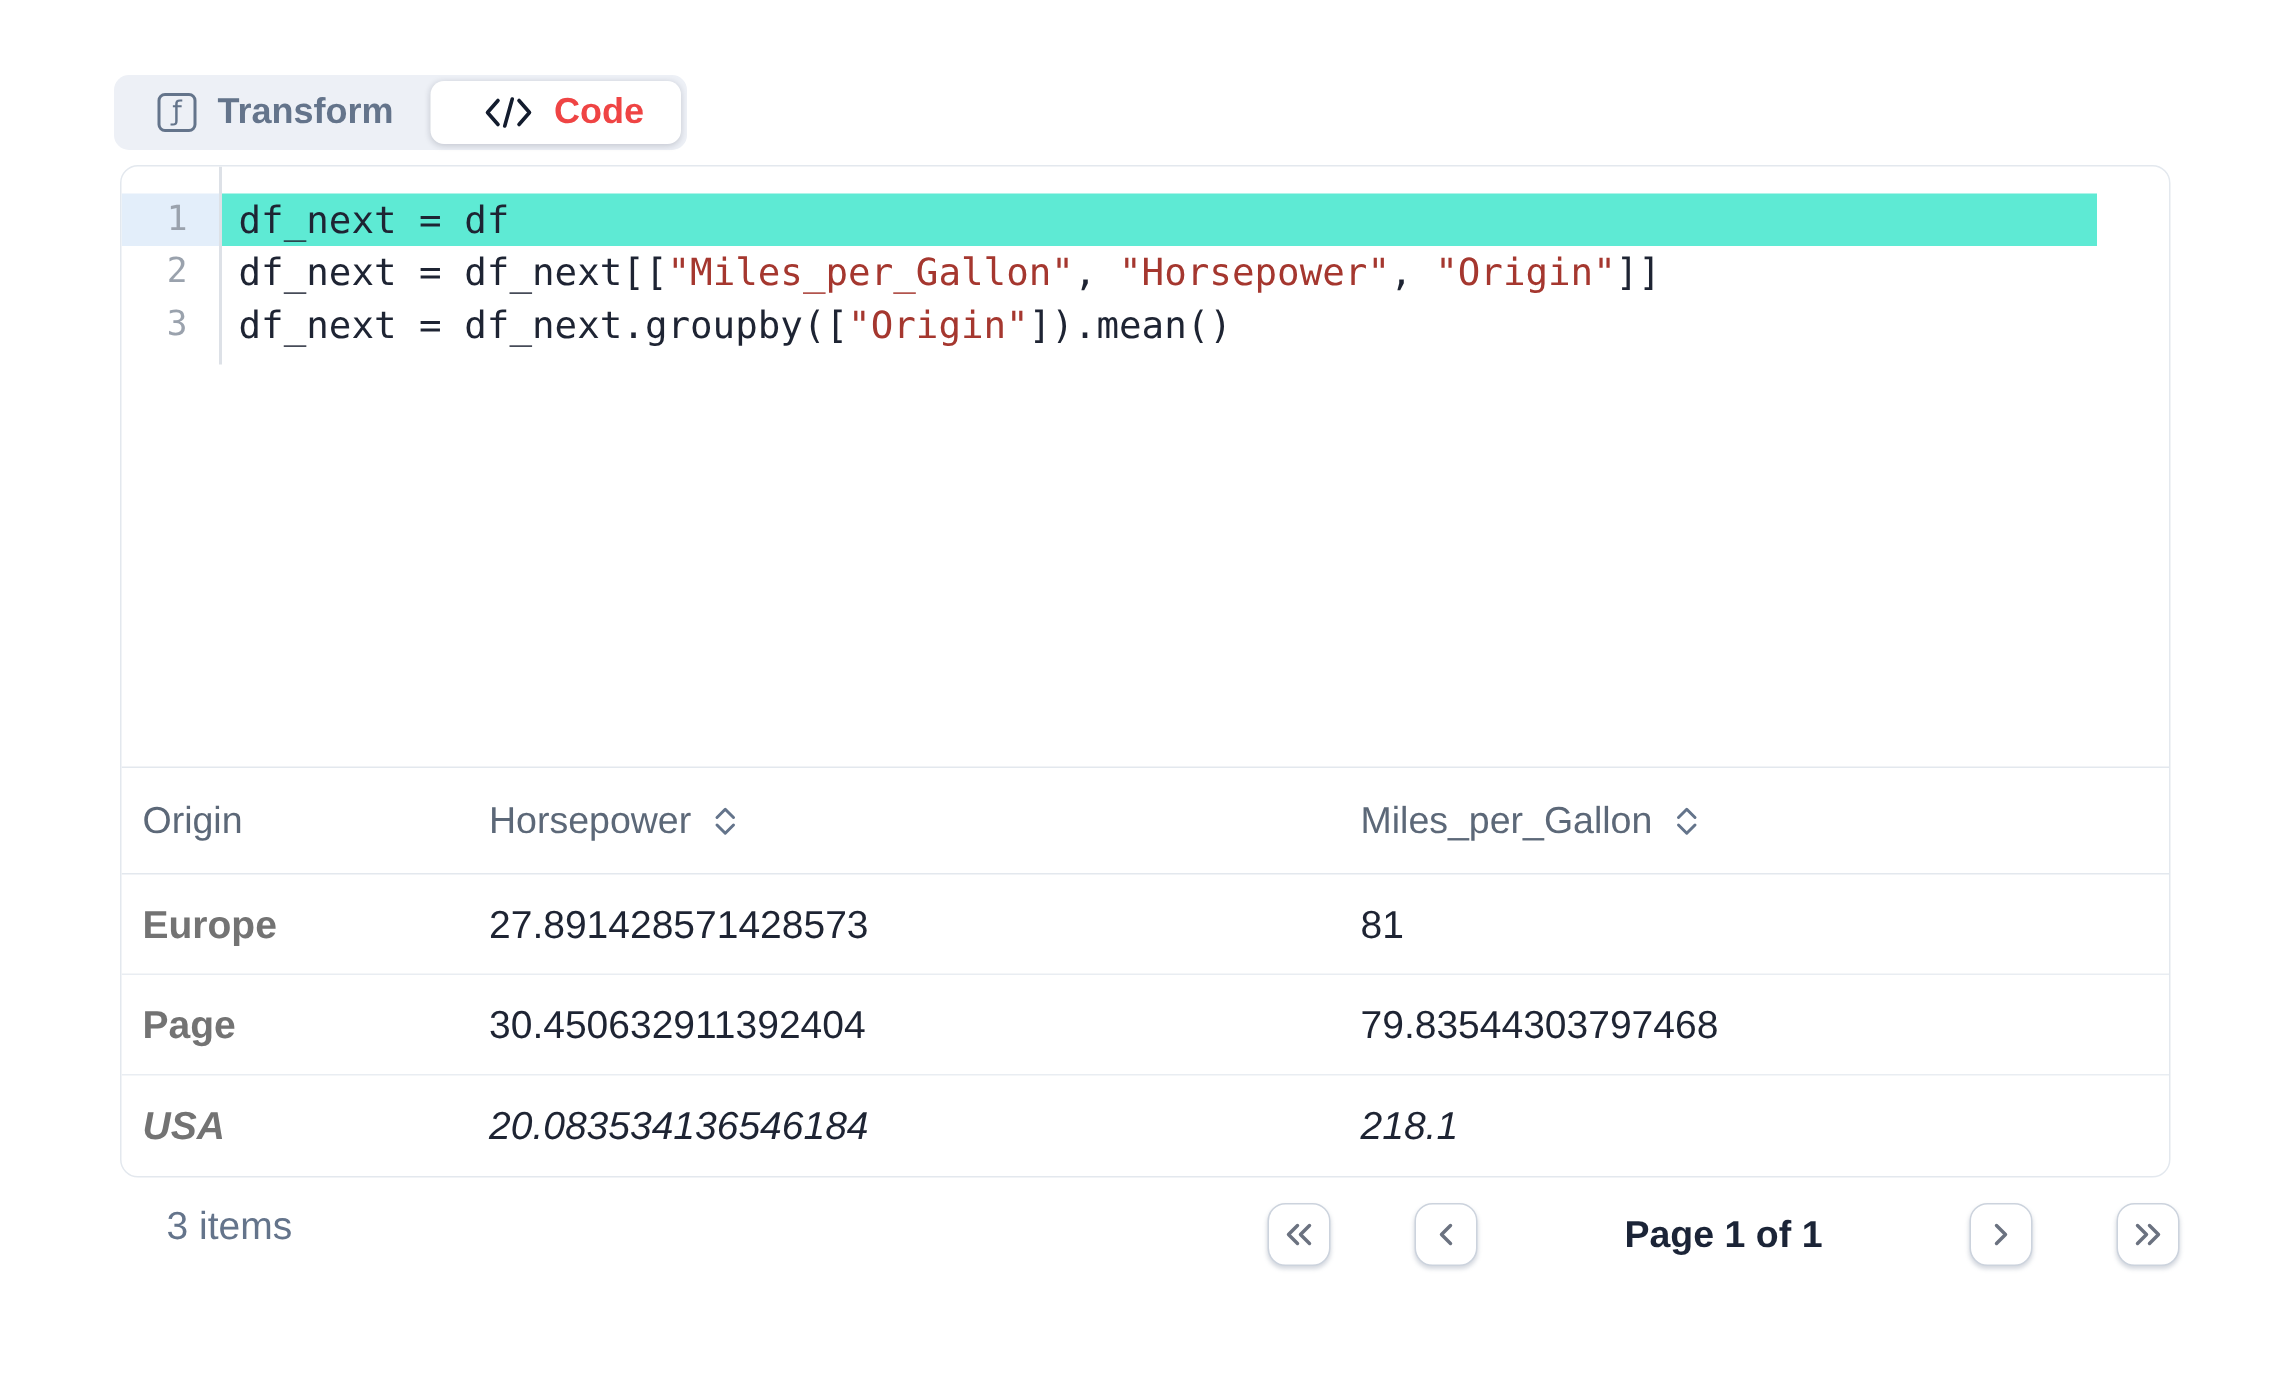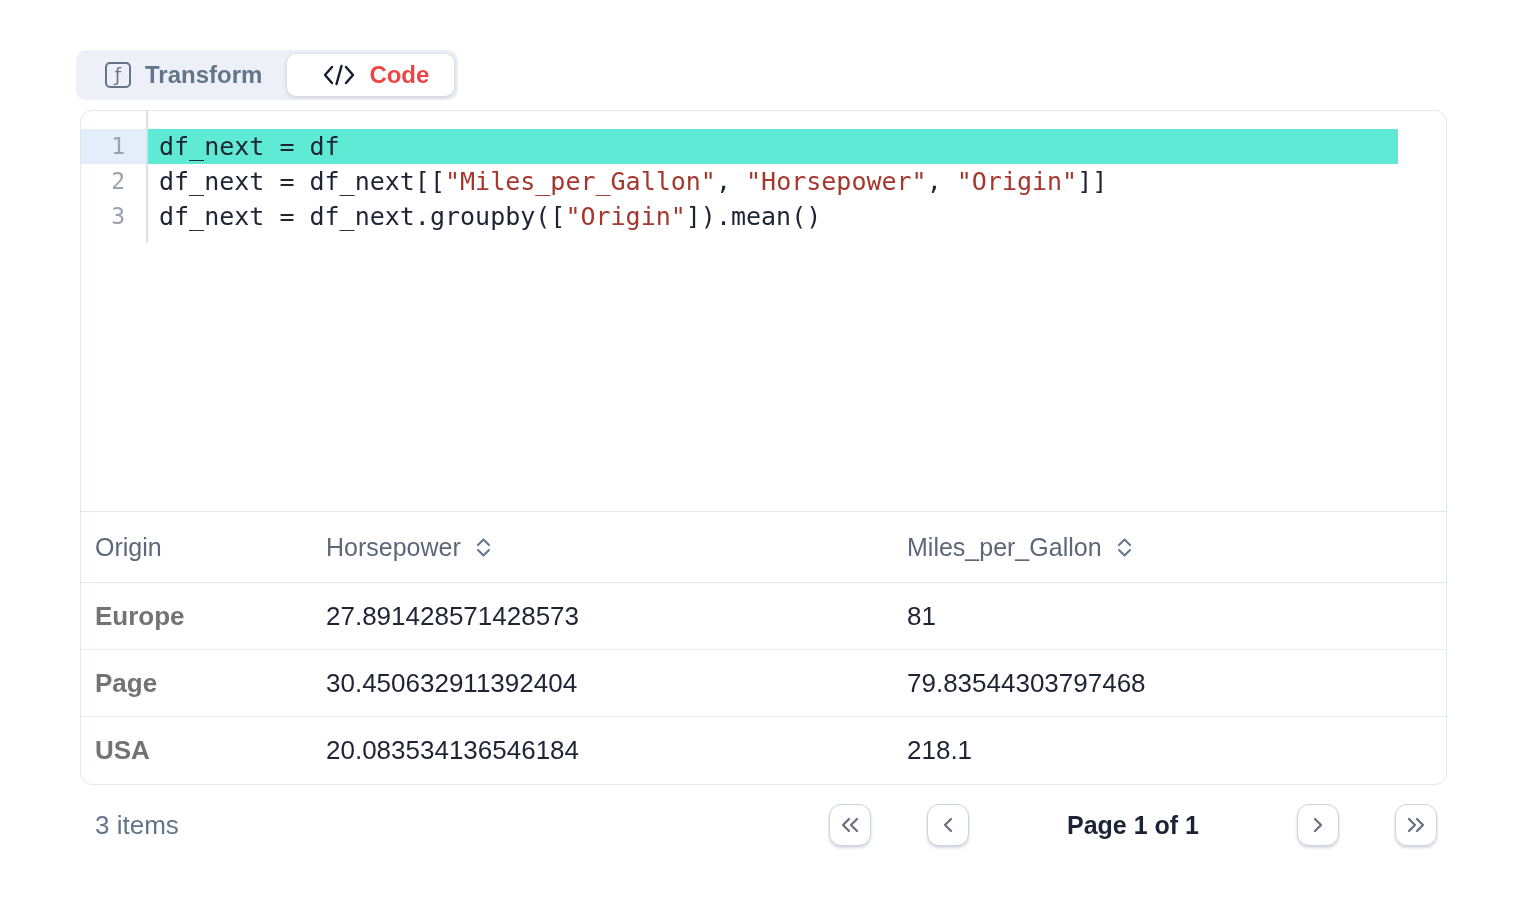--- a/index.html
+++ b/index.html
@@ -67,29 +67,29 @@
     text-align:center;
   }
   .thead {
     height:71px; border-bottom:1.5px solid #e3e8ee;
     color:#5c6878; font-size:25px;
   }
   .trow {
     height:67px; border-bottom:1.5px solid #e9edf2;
     color:#1e2433; font-size:26px;
   }
-  .trow:last-child { border-bottom:none; }
+  .trow:last-child { border-bottom:none;font-style:italic; }
   .cell { padding-left:14px; display:flex; align-items:center; gap:14px; }
   .row-label { font-weight:bold; color:#737373; }
   .sort-icon { display:inline-flex; cursor:pointer; }
 
   
   .footer {
-    position:absolute; left:80px; top:802px; width:1367px; height:46px;
-    display:flex; align-items:center;
+    position:absolute; left:96px; top:802px; width:1367px; height:46px;
+    display:flex; align-items:flex-start;
   }
   .items-count { margin-left:15px; font-size:26px; color:#64748b; }
   .pagination { margin-left:auto; display:flex; align-items:center; margin-right:10px;gap:39px; }
   .page-btn {
     width:42px; height:42px; background:#ffffff;
     border:1.5px solid #ccd3dd; border-radius:12px;
     display:flex; align-items:center; justify-content:center;
     box-shadow:0 2px 3px rgba(100,116,139,0.28); cursor:pointer;
   }
   .page-btn + .page-btn { margin-left:17px; }

